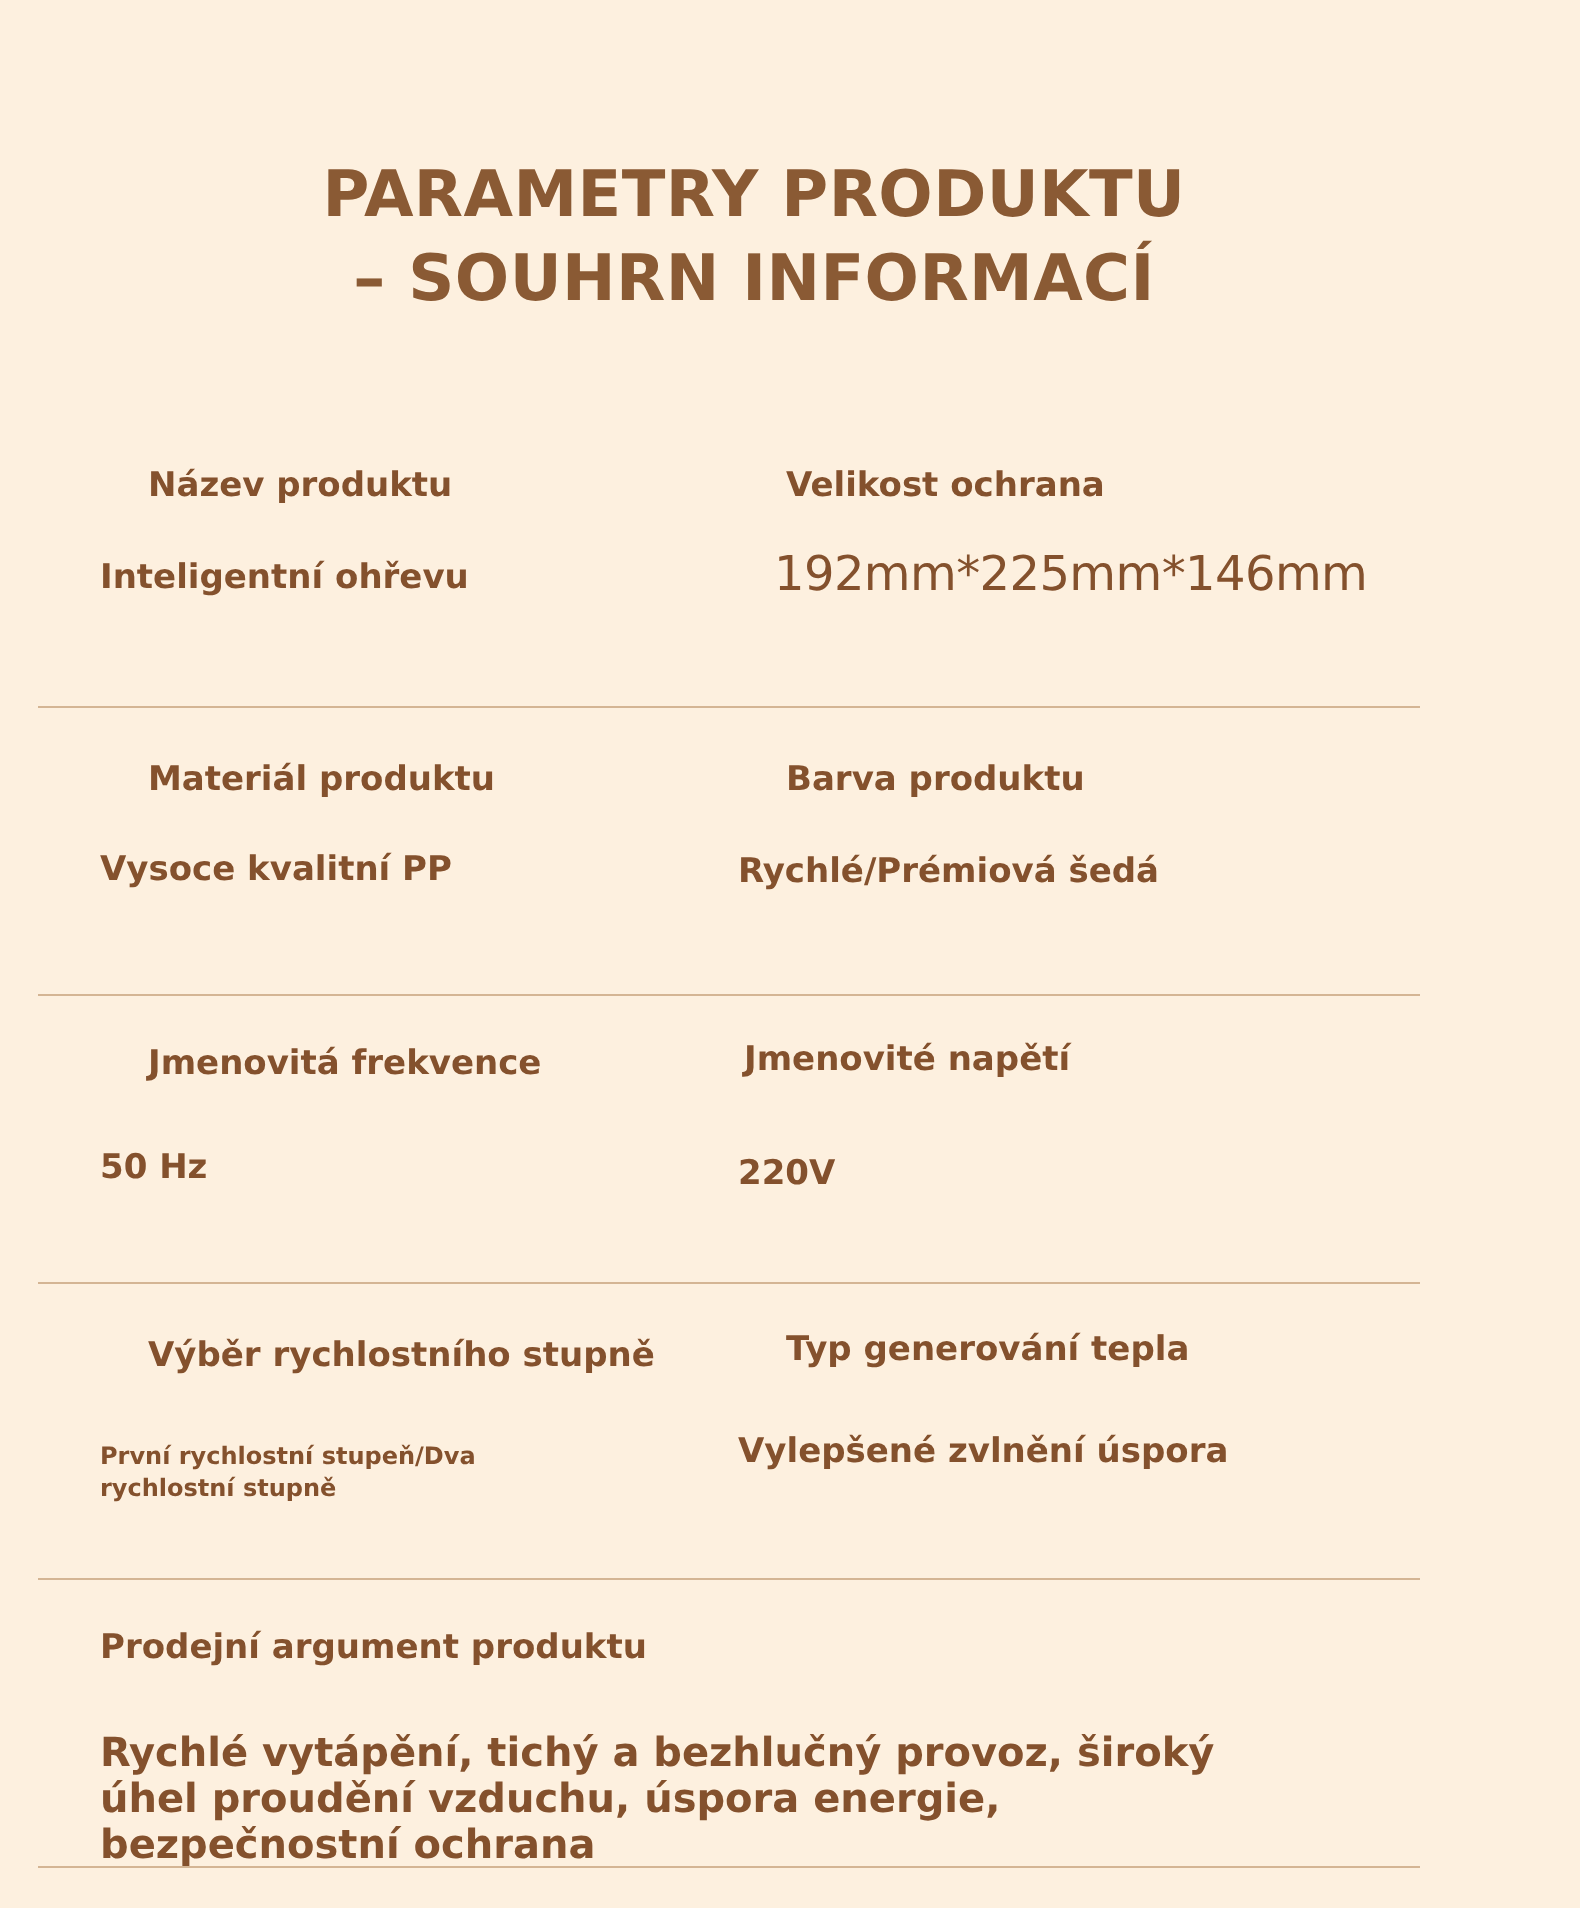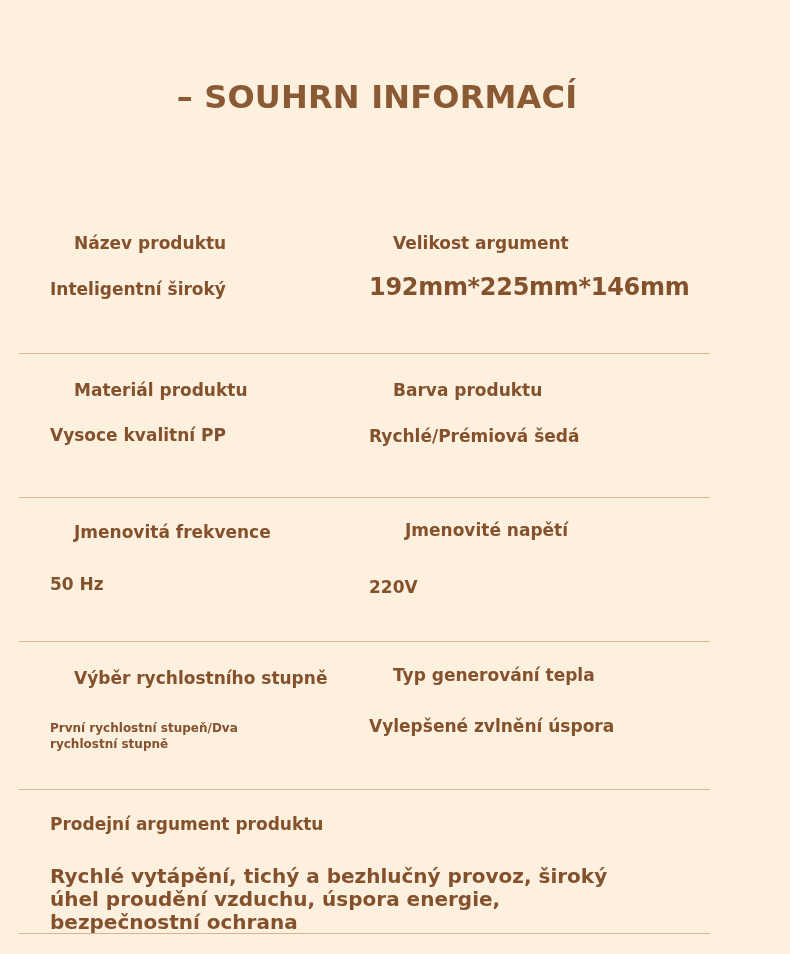--- a/index.html
+++ b/index.html
@@ -48,40 +48,41 @@
       font-size: 20px;
       line-height: 23px;
       white-space: normal;
       width: 600px;
     }
   </style>
 </head>
 <body>
 
 <div class="title">
+  <div>PARAMETRY PRODUKTU</div>
   <div>– SOUHRN INFORMACÍ</div>
 </div>
 
 <div class="abs label" style="left:50px; top:233px;">Název produktu</div>
-<div class="abs value" style="left:50px; top:279px;">Inteligentní široký</div>
-<div class="abs label" style="left:369px; top:233px;">Velikost argument</div>
-<div class="abs value value-light" style="left:369px; top:273px;font-weight:bold;">192mm*225mm*146mm</div>
+<div class="abs value" style="left:50px; top:279px;">Inteligentní ohřevu</div>
+<div class="abs label" style="left:369px; top:233px;">Velikost ochrana</div>
+<div class="abs value value-light" style="left:387px; top:273px;">192mm*225mm*146mm</div>
 
 <div class="divider" style="top:353px;"></div>
 
 <div class="abs label" style="left:50px; top:380px;">Materiál produktu</div>
 <div class="abs value" style="left:50px; top:425px;">Vysoce kvalitní PP</div>
 <div class="abs label" style="left:369px; top:380px;">Barva produktu</div>
 <div class="abs value" style="left:369px; top:426px;">Rychlé/Prémiová šedá</div>
 
 <div class="divider" style="top:497px;"></div>
 
 <div class="abs label" style="left:50px; top:522px;">Jmenovitá frekvence</div>
 <div class="abs value" style="left:50px; top:574px;">50 Hz</div>
-<div class="abs label" style="left:381px; top:520px;">Jmenovité napětí</div>
+<div class="abs label" style="left:348px; top:520px;">Jmenovité napětí</div>
 <div class="abs value" style="left:369px; top:577px;">220V</div>
 
 <div class="divider" style="top:641px;"></div>
 
 <div class="abs label" style="left:50px; top:668px;">Výběr rychlostního stupně</div>
 <div class="abs value value-small" style="left:50px; top:720px;">První rychlostní stupeň/Dva rychlostní stupně</div>
 <div class="abs label" style="left:369px; top:665px;">Typ generování tepla</div>
 <div class="abs value" style="left:369px; top:716px;">Vylepšené zvlnění úspora</div>
 
 <div class="divider" style="top:789px;"></div>

